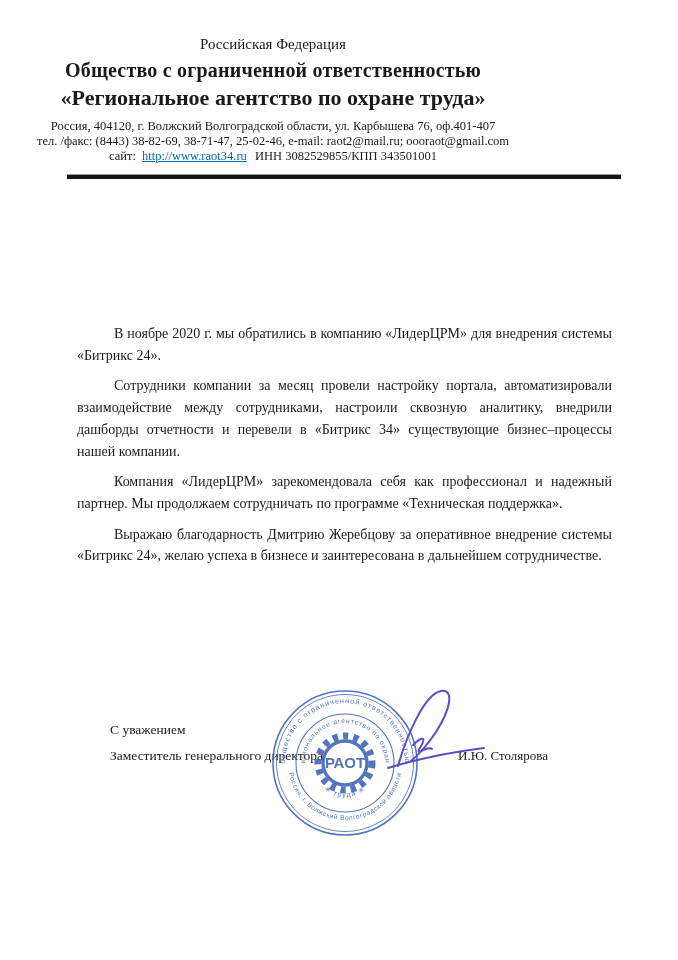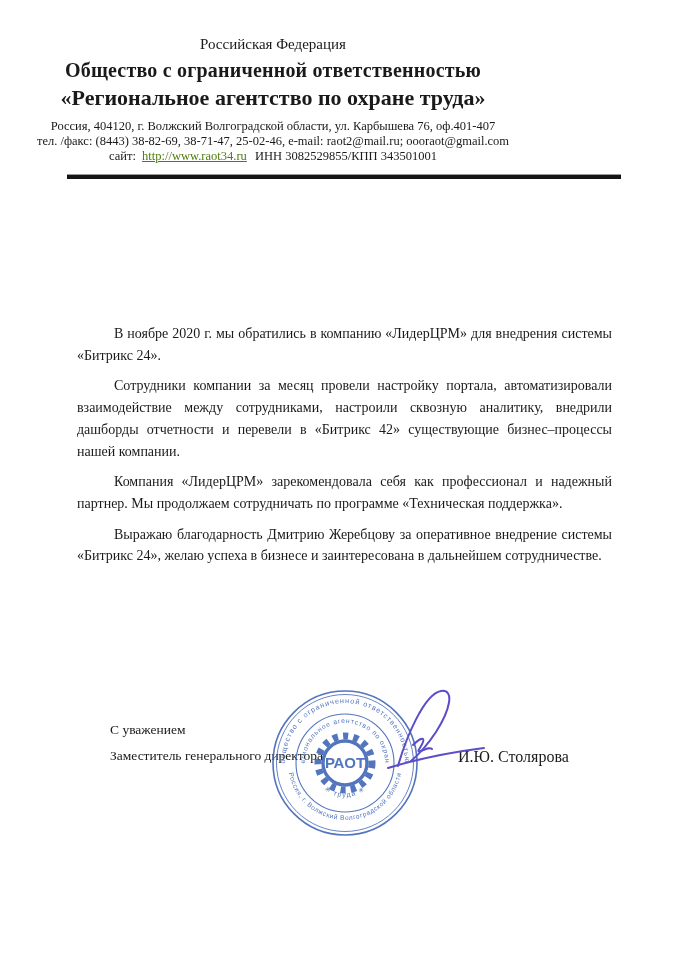--- a/index.html
+++ b/index.html
@@ -12,35 +12,35 @@
     color:#1a1a1a;
     overflow:hidden;
   }
   .centered{position:absolute;left:0;width:546px;text-align:center;}
   .hdr-country{top:36px;font-size:15px;}
   .hdr-orgtype{top:59px;font-size:20px;font-weight:bold;letter-spacing:.2px;}
   .hdr-orgname{top:85px;font-size:22px;font-weight:bold;}
   .hdr-addr1{top:119px;font-size:12.5px;}
   .hdr-addr2{top:134px;font-size:12.5px;}
   .hdr-addr3{top:149px;font-size:12.5px;}
-  .site-link{color:#4d7c0f;text-decoration:underline;margin:0 3px;}
+  .site-link{color:#0369a1;text-decoration:underline;margin:0 3px;}
   .inn{margin-left:2px;}
   .hdr-rule{
     position:absolute;top:174px;left:67px;width:554px;height:3px;
     background:#141414;border-top:1px solid #9a9a9a;border-bottom:1px solid #141414;
   }
   .doc-title{top:257px;font-size:14.5px;font-weight:bold;letter-spacing:.3px;}
   .body-text{
     position:absolute;top:314px;left:68px;width:553px;
     font-size:14px;line-height:21.7px;text-align:justify;
   }
   .body-text p{margin:9px;text-indent:37px;}
   .closing-regards{position:absolute;top:722px;left:110px;font-size:13.5px;}
   .closing-position{position:absolute;top:748px;left:110px;font-size:13.5px;font-family:Liberation Serif, serif;}
-  .closing-name{position:absolute;top:748px;left:458px;font-size:16px;}
+  .closing-name{position:absolute;top:748px;left:458px;font-size:13px;}
   .stamp{position:absolute;top:688px;left:270px;width:150px;height:150px;opacity:.88;}
   .signature{position:absolute;top:684px;left:384px;width:106px;height:100px;}
   .stamp text{font-family:"Liberation Sans","DejaVu Sans",sans-serif;}
 </style>
 </head>
 <body>
 
 <div class="page">
 
   <div class="centered hdr-country">Российская Федерация</div>
@@ -51,21 +51,21 @@
   <div class="centered hdr-addr3">
     <span>сайт:</span>
     <a href="#" class="site-link">http://www.raot34.ru</a>
     <span class="inn">ИНН 3082529855/КПП 343501001</span>
   </div>
   <div class="hdr-rule"></div>
 
 
   <div class="body-text">
     <p>В ноябре 2020 г. мы обратились в компанию «ЛидерЦРМ» для внедрения системы «Битрикс 24».</p>
-    <p>Сотрудники компании за месяц провели настройку портала, автоматизировали взаимодействие между сотрудниками, настроили сквозную аналитику, внедрили дашборды отчетности и перевели в «Битрикс 42» существующие бизнес–процессы нашей компании.</p>
+    <p>Сотрудники компании за месяц провели настройку портала, автоматизировали взаимодействие между сотрудниками, настроили сквозную аналитику, внедрили дашборды отчетности и перевели в «Битрикс 34» существующие бизнес–процессы нашей компании.</p>
     <p>Компания «ЛидерЦРМ» зарекомендовала себя как профессионал и надежный партнер. Мы продолжаем сотрудничать по программе «Техническая поддержка».</p>
     <p>Выражаю благодарность Дмитрию Жеребцову за оперативное внедрение системы «Битрикс 24», желаю успеха в бизнесе и заинтересована в дальнейшем сотрудничестве.</p>
   </div>
 
   <div class="closing-regards">С уважением</div>
   <div class="closing-position">Заместитель генерального директора</div>
   <div class="closing-name">И.Ю. Столярова</div>
 
   <svg class="stamp" viewBox="0 0 150 150">
     <g stroke="#3c62b5" fill="none">

